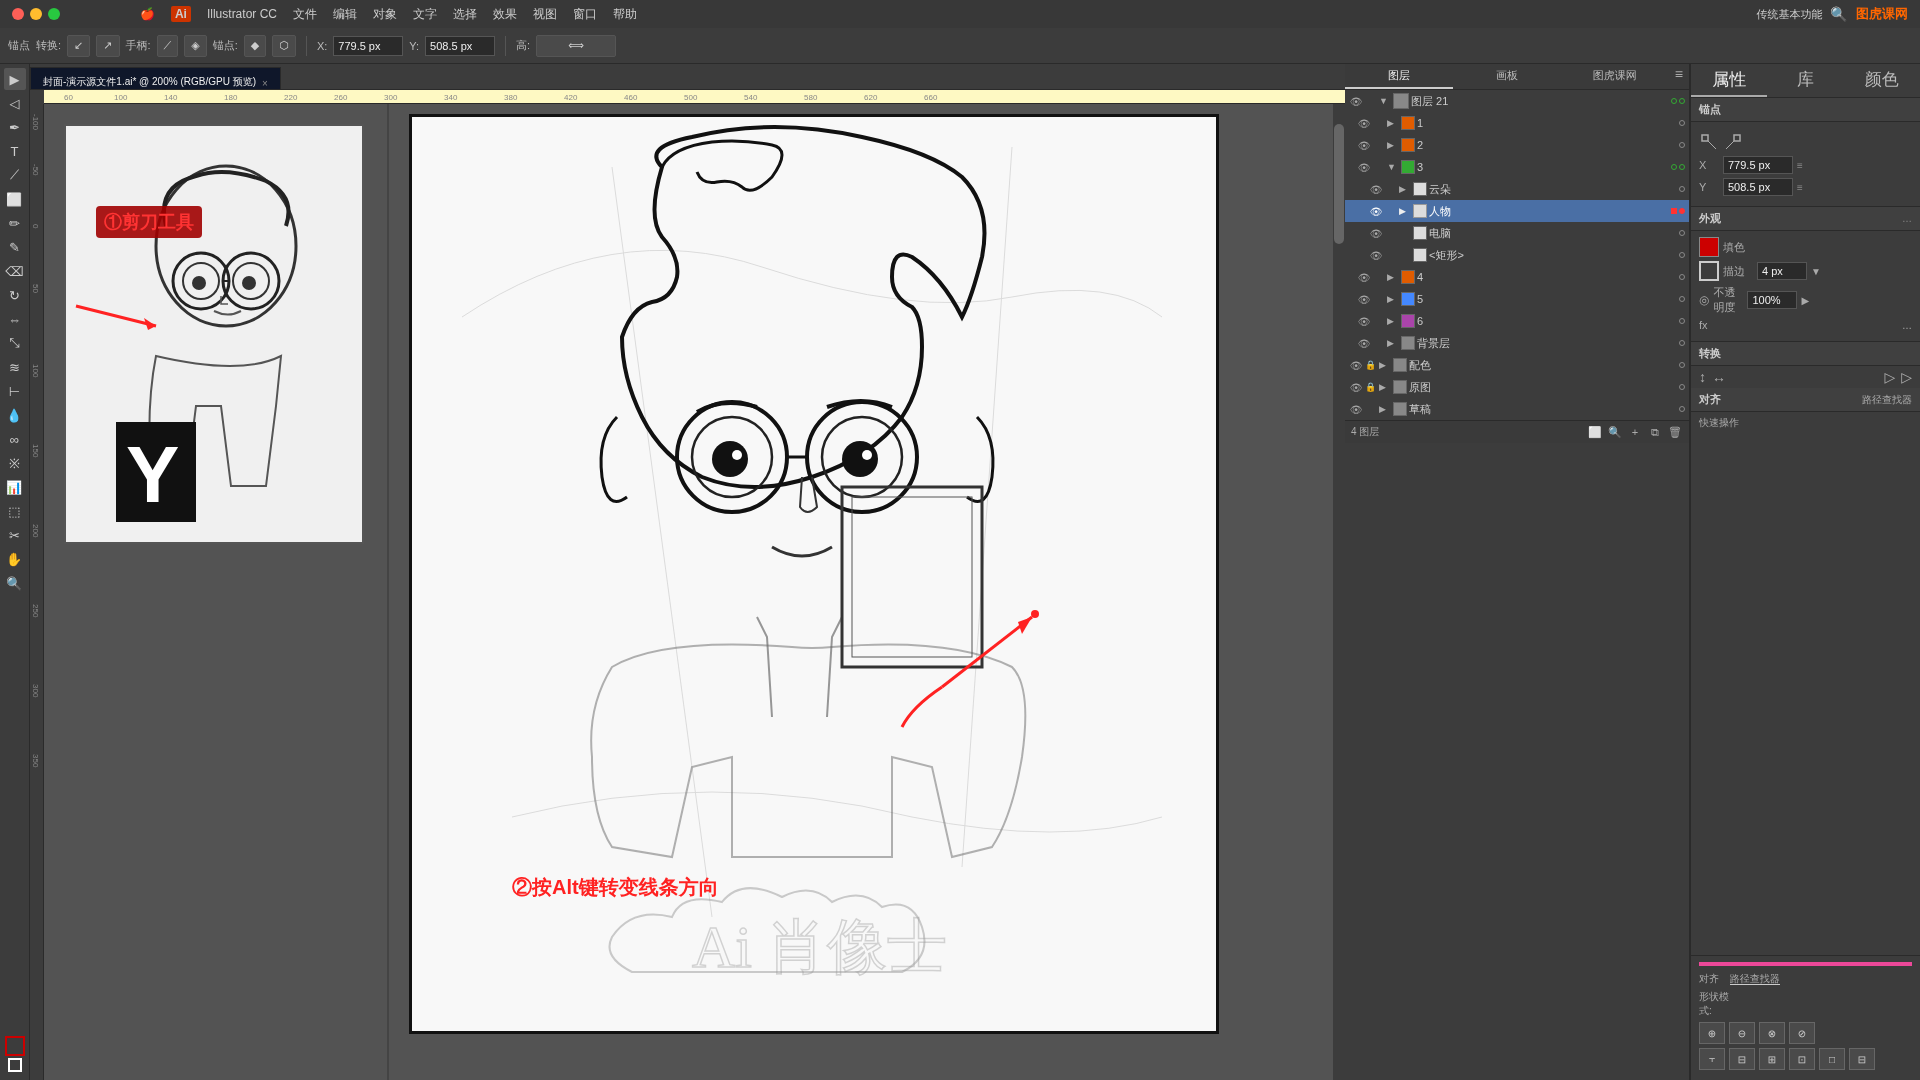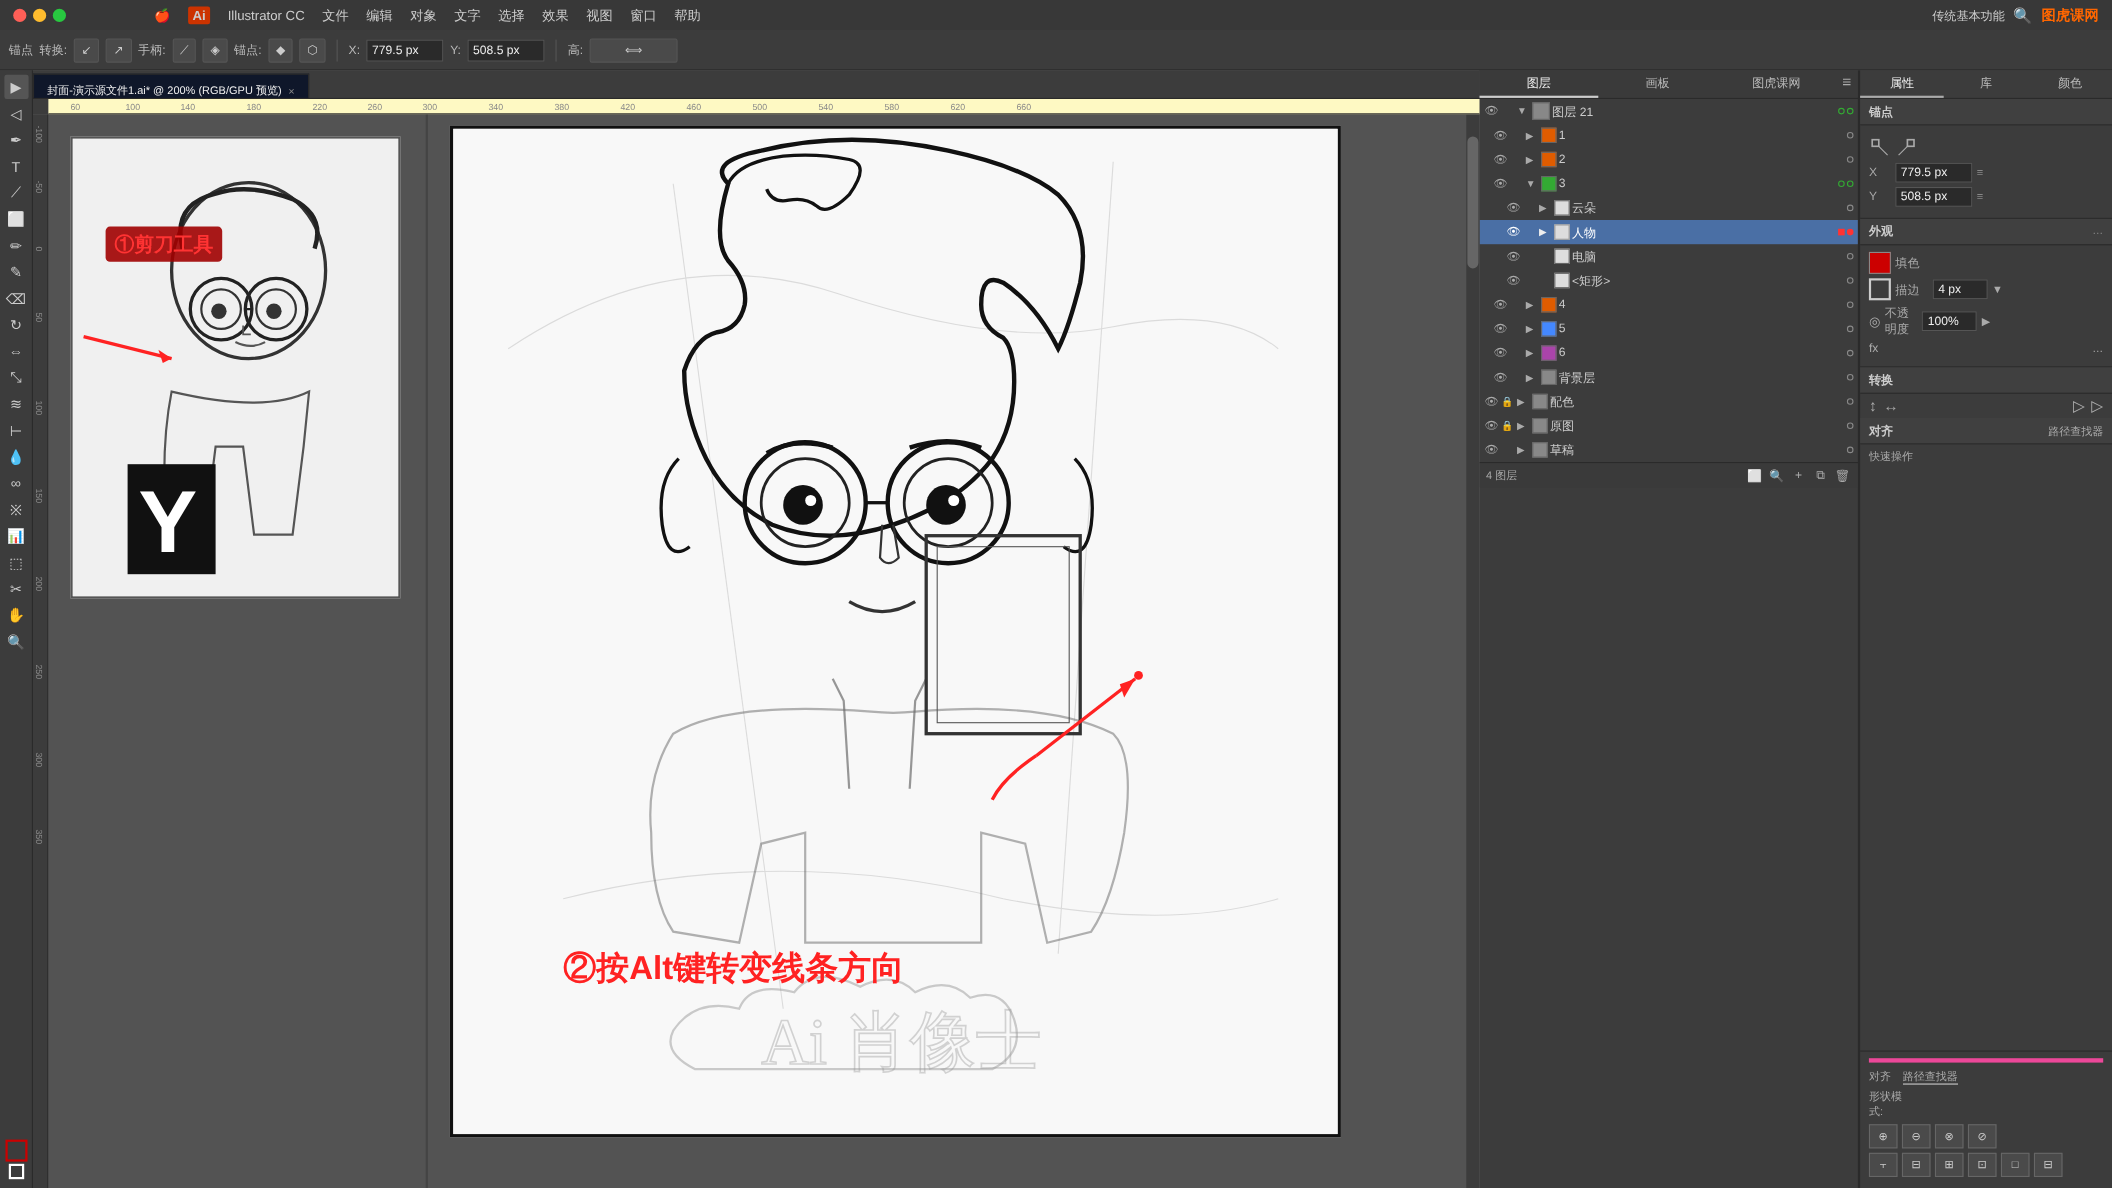--- a/index.html
+++ b/index.html
@@ -72,21 +72,21 @@
     .layer-indent2 { padding-left: 24px; }
 
     
     #status-bar { height: 22px; background: #3c3c3c; border-top: 1px solid #2a2a2a; display: flex; align-items: center; padding: 0 8px; gap: 8px; }
     .status-text { color: #aaa; font-size: 11px; }
     .zoom-select { background: #3c3c3c; border: none; color: #ccc; font-size: 11px; width: 60px; }
 
     
     #right-panel { width: 230px; background: #3c3c3c; border-left: 1px solid #2a2a2a; display: flex; flex-direction: column; flex-shrink: 0; }
     #right-tabs { display: flex; border-bottom: 1px solid #2a2a2a; }
-    .right-tab { flex: 1; text-align: center; padding: 4px; color: #bbb; font-size: 11px; cursor: pointer; }
+    .right-tab { flex: 1; text-align: center; padding: 4px; color: #bbb; font-size: 17px; cursor: pointer; }
     .right-tab.active { color: #eee; border-bottom: 2px solid #aaa; }
     .right-section { padding: 6px 8px; border-bottom: 1px solid #2a2a2a; }
     .right-row { display: flex; align-items: center; gap: 4px; margin-bottom: 4px; }
     .right-label { color: #aaa; font-size: 11px; width: 20px; }
     .right-input { background: #2a2a2a; border: 1px solid #555; color: #eee; font-size: 11px; padding: 1px 4px; width: 70px; height: 18px; }
     .right-property-row { display: flex; align-items: center; gap: 4px; margin-bottom: 4px; }
     .property-label { color: #aaa; font-size: 11px; width: 30px; }
     .stroke-input { background: #2a2a2a; border: 1px solid #555; color: #eee; font-size: 11px; padding: 1px 4px; width: 50px; height: 18px; }
     .opacity-input { background: #2a2a2a; border: 1px solid #555; color: #eee; font-size: 11px; padding: 1px 4px; width: 50px; height: 18px; }
 
@@ -355,21 +355,21 @@
                   <line x1="530" y1="570" x2="620" y2="500" stroke="#ff2222" stroke-width="3"></line>
                   <polygon points="620,500 606,505 610,517" fill="#ff2222"></polygon>
 
                   <path d="M530,570 Q500,590 490,610" stroke="#ff2222" stroke-width="3" fill="none"></path>
                 </g>
 
                 <circle cx="623" cy="497" r="4" fill="#ff2222"></circle>
               </svg>
 
               
-              <div style="position:absolute;bottom:130px;left:100px;color:#ff2222;font-size:30px;font-weight:bold;font-family:'PingFang SC','Microsoft YaHei',sans-serif;">②按Alt键转变线条方向</div>
+              <div style="position:absolute;bottom:130px;left:100px;color:#ff2222;font-size:20px;font-weight:bold;font-family:'PingFang SC','Microsoft YaHei',sans-serif;">②按Alt键转变线条方向</div>
             </div>
           </div>
         </div>
       </div>
     </div>
 
   </div>
 
   <div id="layers-panel">
     <div id="layers-tabs">

